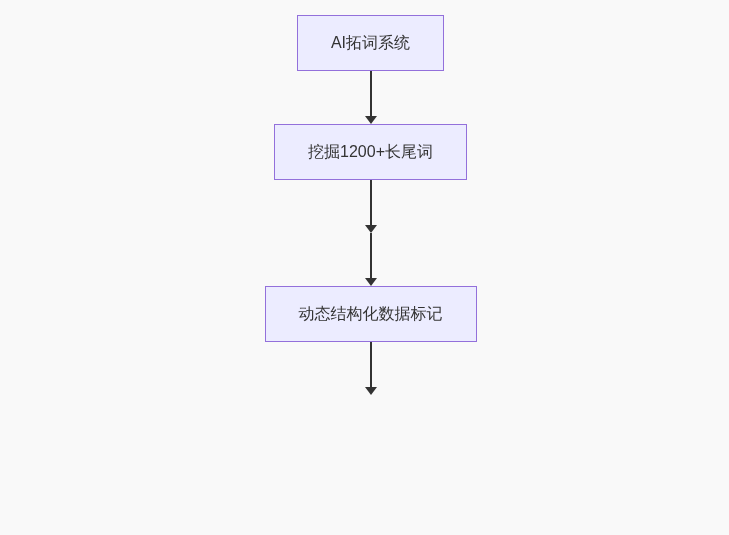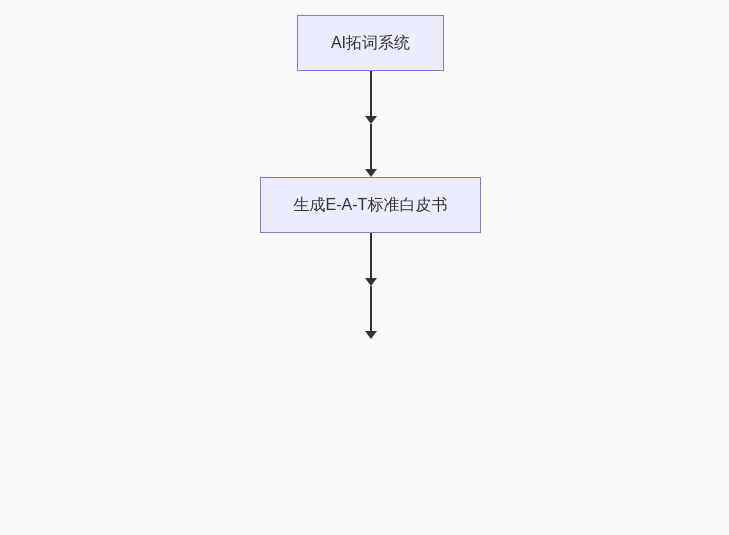--- a/index.html
+++ b/index.html
@@ -72,35 +72,38 @@
 
   <div class="flow-node">
     <span>AI拓词系统</span>
   </div>
 
   <div class="flow-arrow">
     <div class="shaft"></div>
     <div class="head"></div>
   </div>
 
-
-  <div class="flow-arrow">
-    <div class="shaft"></div>
-    <div class="head"></div>
-  </div>
-
   <div class="flow-node">
-    <span>生成E-A-T标准白皮书</span>
+    <span>挖掘1200+长尾词</span>
   </div>
 
   <div class="flow-arrow">
     <div class="shaft"></div>
     <div class="head"></div>
   </div>
 
 
   <div class="flow-arrow">
     <div class="shaft"></div>
     <div class="head"></div>
   </div>
 
+  <div class="flow-node">
+    <span>动态结构化数据标记</span>
+  </div>
+
+  <div class="flow-arrow">
+    <div class="shaft"></div>
+    <div class="head"></div>
+  </div>
+
 
 </div>
 
 </body></html>

